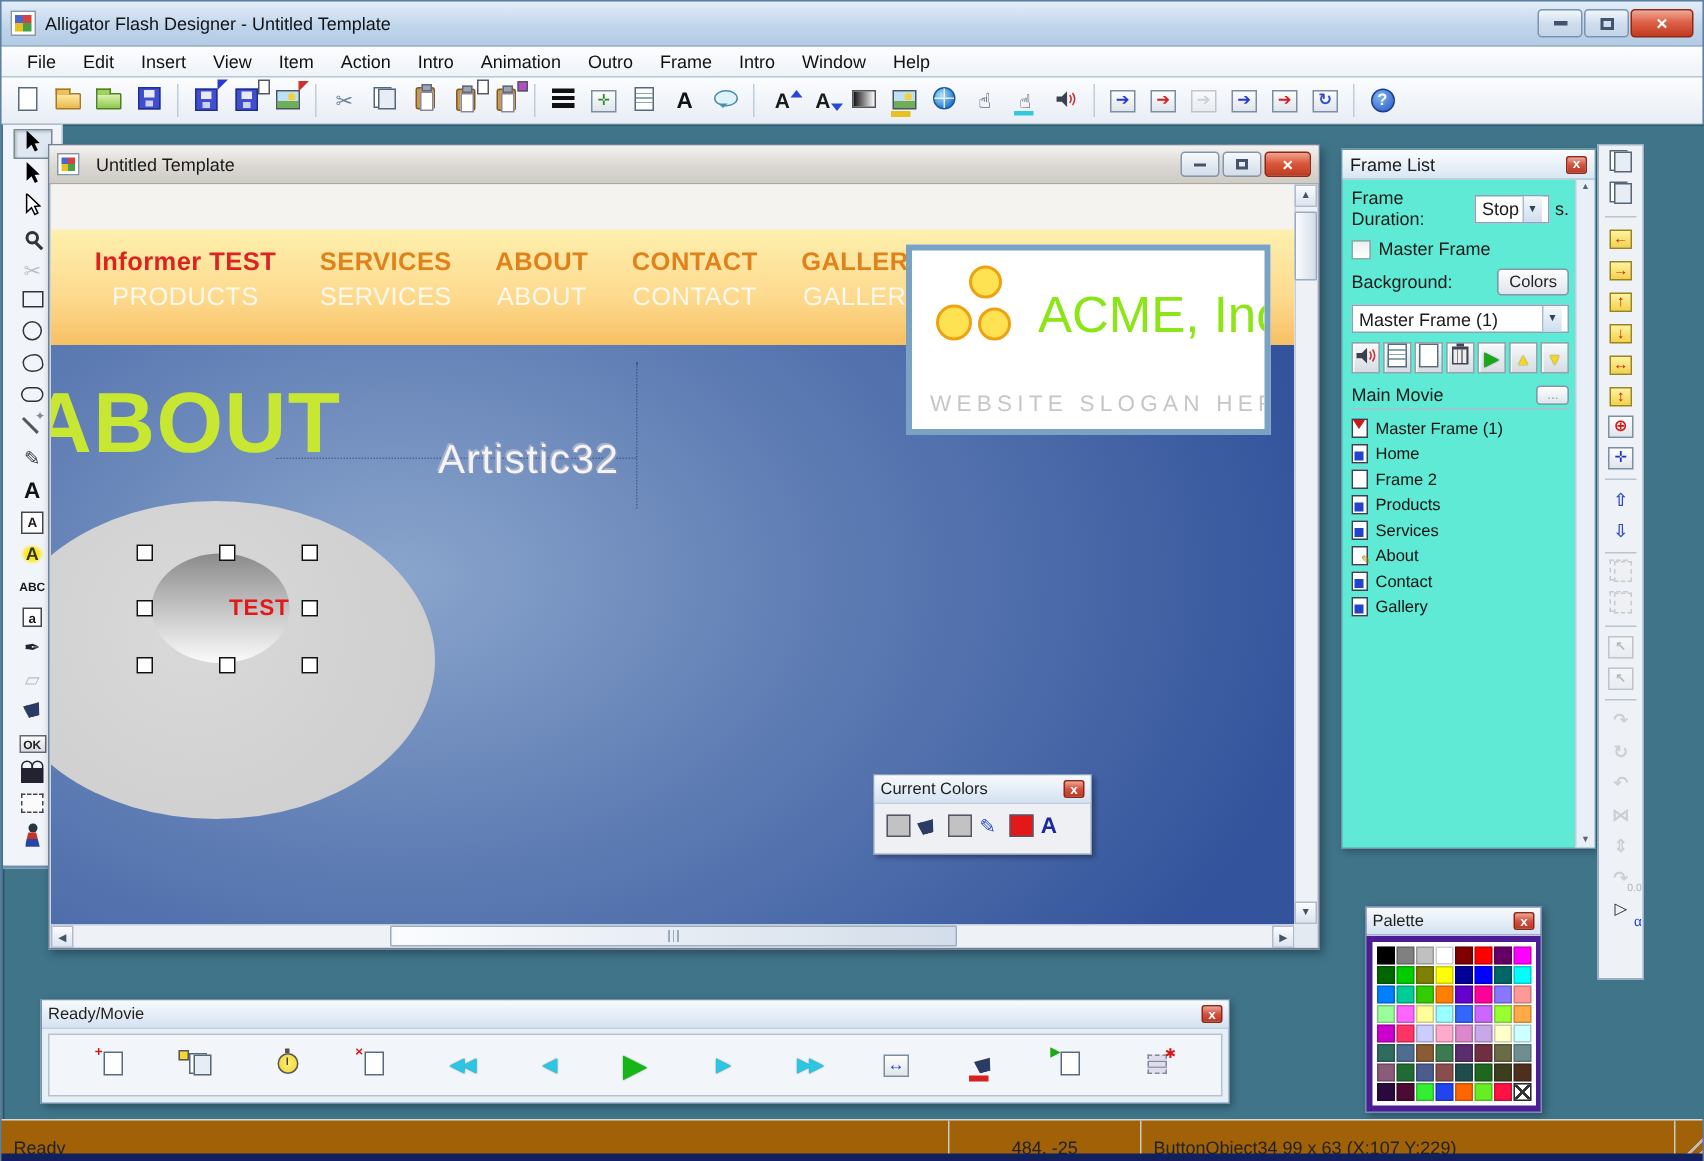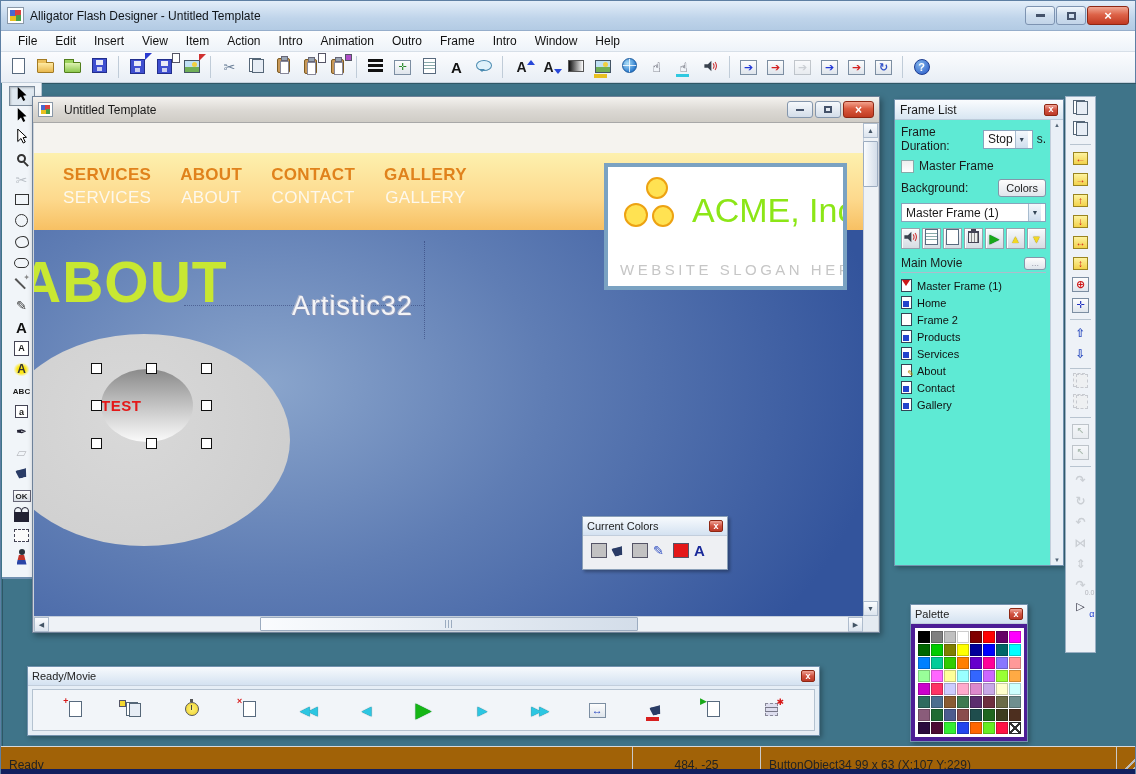--- a/index.html
+++ b/index.html
@@ -136,21 +136,21 @@
 .nav-bot{font-size:17px;color:#fdf8ec;letter-spacing:.3px}
 .acme{position:absolute;left:570px;top:40px;width:243px;height:127px;background:#fff;border:4px solid #7aa2c2;overflow:hidden}
 .logo-dot{position:absolute;border-radius:50%;background:#ffe252;border:2px solid #eda212}
 .acme-name{position:absolute;left:84px;top:24px;font-size:34px;color:#8ce617;white-space:nowrap}
 .acme-slogan{position:absolute;left:12px;top:94px;font-size:15px;letter-spacing:3.5px;color:#c6c6c6;white-space:nowrap}
 .page-body{position:absolute;left:0;top:107px;width:100%;bottom:0;background:radial-gradient(ellipse 620px 420px at 28% 40%,#8aa5cc 0%,#5f7db4 45%,#33549c 100%)}
 .heading{position:absolute;left:-14px;top:126px;font-size:57px;font-weight:bold;color:#c8e732;letter-spacing:1px}
 .watermark{position:absolute;left:258px;top:168px;font-size:27px;color:#f4f4f6;text-shadow:1px 1px 0 #8894b8,-1px -1px 0 #a8b2ca;letter-spacing:1px}
 .guide{position:absolute;border:1px dotted rgba(16,24,80,.38)}
 .big-ellipse{position:absolute;left:-36px;top:211px;width:292px;height:212px;border-radius:50%;background:radial-gradient(circle at 45% 40%,#d9d9d9,#cccccc)}
-.sel-ellipse{position:absolute;left:67px;top:246px;width:92px;height:73px;border-radius:50%;background:linear-gradient(#8a8a8a,#c9c9c9 55%,#fbfbfb);display:flex;align-items:center;justify-content:flex-start}
+.sel-ellipse{position:absolute;left:67px;top:246px;width:92px;height:73px;border-radius:50%;background:linear-gradient(#8a8a8a,#c9c9c9 55%,#fbfbfb);display:flex;align-items:center;justify-content:flex-end}
 .sel-ellipse span{font-size:15px;font-weight:bold;color:#e41818;letter-spacing:.5px}
 .handle{position:absolute;width:11px;height:11px;background:#fff;border:1.5px solid #111}
 
 
 .curcolors{position:absolute;left:548px;top:393px;width:146px;height:54px;background:#eef0f3;border:1px solid #8aa0b8;box-shadow:2px 2px 3px rgba(0,0,0,.3)}
 .mini-title{height:19px;background:linear-gradient(#f7fafd,#d4e2f1);display:flex;align-items:center;padding:0 4px;font-size:11px;color:#222;border-bottom:1px solid #c2cedc}
 .mini-close{margin-left:auto;width:14px;height:12px;background:linear-gradient(#f2a globalization);background:linear-gradient(#f0a498,#d05240 50%,#bc3a28);border:1px solid #8e2713;border-radius:2px;color:#fff;font-size:9px;font-weight:bold;display:flex;align-items:center;justify-content:center;line-height:1}
 .cc-body{display:flex;align-items:center;gap:5px;padding:6px 8px}
 .cc-swatch{width:16px;height:15px;border:1px solid #556;background:#c2c2c2}
 .cc-swatch.red{background:#e41818}
@@ -482,20 +482,24 @@
           <span class="dbtn close">×</span>
         </span>
       </div>
       <div class="doc-body">
         <div class="canvas">
           <div class="banner">
             <div class="nav" id="bannernav">
                 <div class="nav-col">
                   <span class="nav-top">ME</span>
                   <span class="nav-bot">ME</span>
+                </div>
+                <div class="nav-col">
+                  <span class="nav-top red">Informer TEST</span>
+                  <span class="nav-bot">PRODUCTS</span>
                 </div>
                 <div class="nav-col">
                   <span class="nav-top">SERVICES</span>
                   <span class="nav-bot">SERVICES</span>
                 </div>
                 <div class="nav-col">
                   <span class="nav-top">ABOUT</span>
                   <span class="nav-bot">ABOUT</span>
                 </div>
                 <div class="nav-col">

